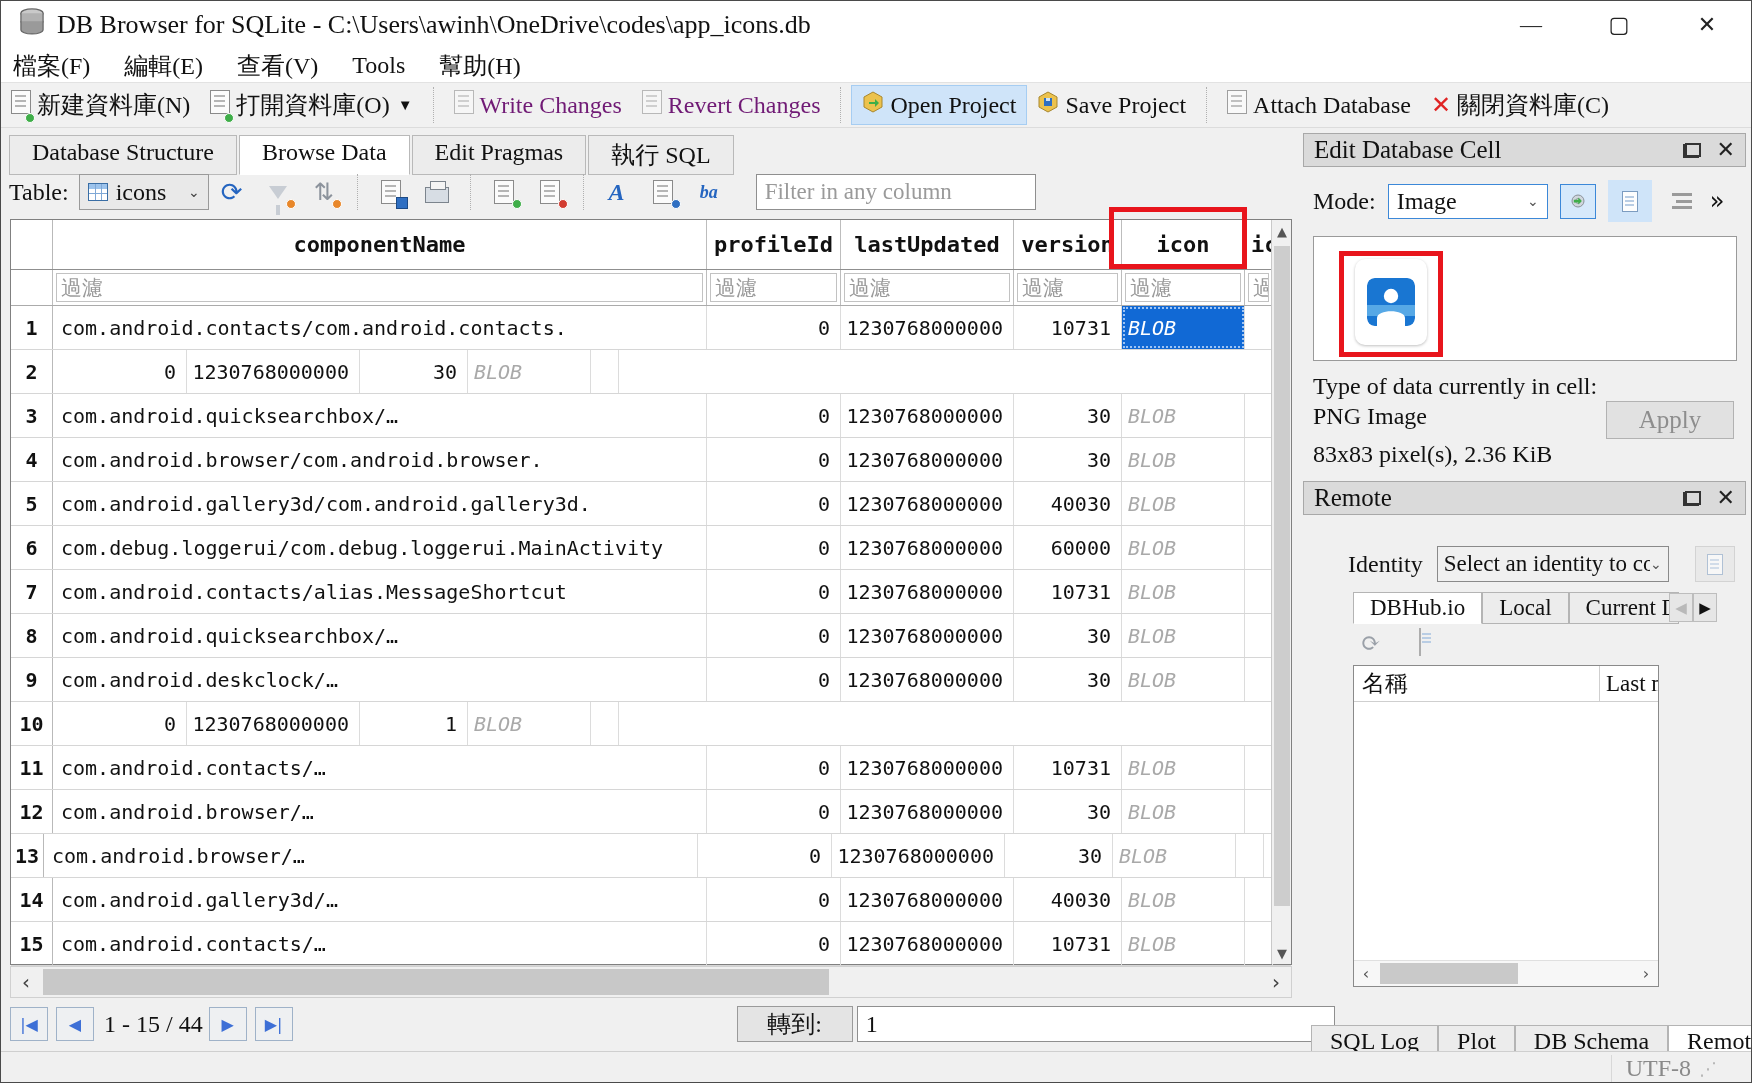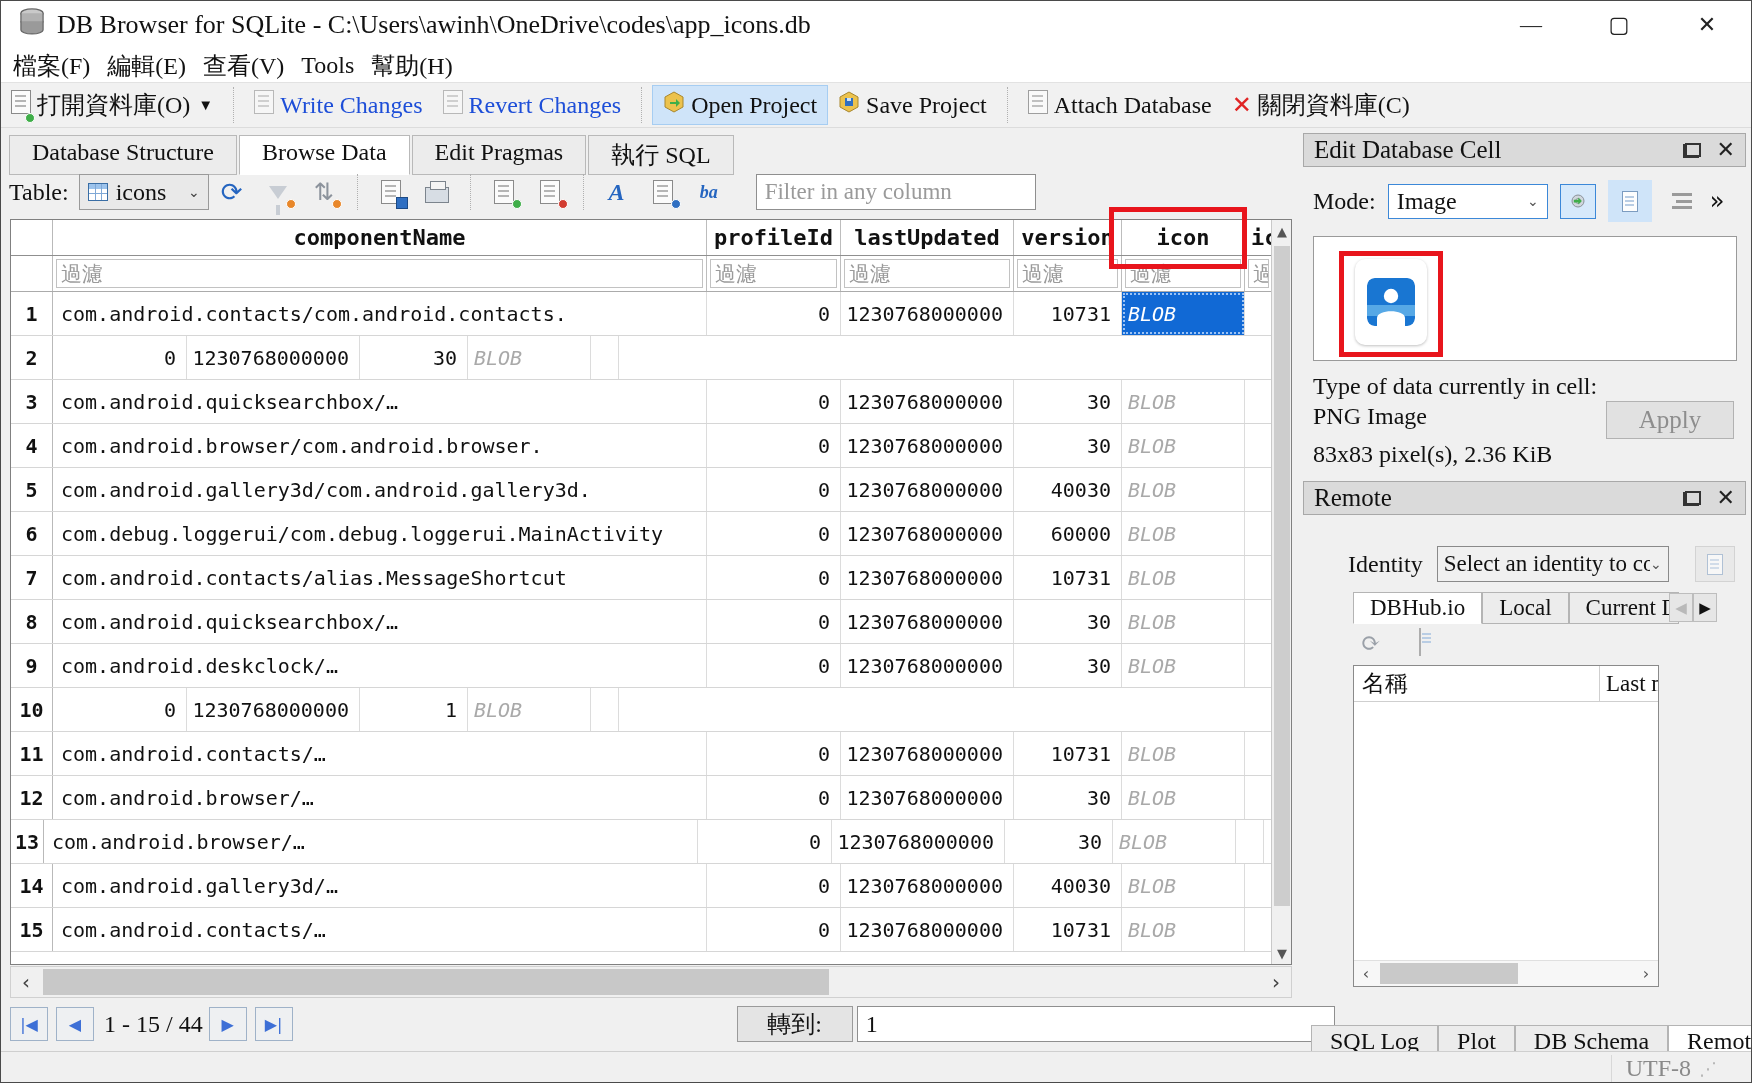--- a/index.html
+++ b/index.html
@@ -7,26 +7,26 @@
   .window{position:relative;width:1752px;height:1083px;background:#f0f0f0;
     border:1px solid #4a4a4a;overflow:hidden;
     font-family:"Liberation Serif","DejaVu Serif",serif;color:#111;text-decoration:underline;}
   
   .titlebar{position:absolute;left:0;top:0;width:100%;height:48px;background:#fff;display:flex;align-items:center;}
   .title-text{font-size:26px;margin-left:10px;white-space:nowrap;}
   .win-controls{position:absolute;right:0;top:0;height:48px;display:flex;}
   .win-btn{width:88px;height:48px;display:flex;align-items:center;justify-content:center;font-size:22px;color:#222;}
   .db-logo{margin-left:16px;}
   
-  .menubar{position:absolute;left:0;top:48px;width:100%;height:33px;background:#fff;display:flex;align-items:center;gap:17px;padding-left:12px;font-size:24px;}
+  .menubar{position:absolute;left:0;top:48px;width:100%;height:33px;background:#fff;display:flex;align-items:center;gap:34px;padding-left:12px;font-size:24px;}
   .menu-item{white-space:nowrap;}
   
   .toolbar{position:absolute;left:0;top:81px;width:100%;height:46px;background:#f1f1f1;border-top:1px solid #e2e2e2;border-bottom:1px solid #dcdcdc;display:flex;align-items:center;font-size:24px;}
   .tbtn{display:flex;align-items:center;gap:6px;padding:5px 10px;white-space:nowrap;}
-  .tbtn.disabled{color:#1d4ed8;}
+  .tbtn.disabled{color:#701a75;}
   .tbtn.hl{background:#cfe4f9;border:1px solid #a6cdf2;}
   .tsep{width:1px;height:36px;border-left:1px dotted #b0b0b0;margin:0 10px;}
   .drop-caret{font-size:15px;color:#111;margin-left:2px;}
   .redx{color:#e02424;font-weight:bold;font-size:24px;font-family:"DejaVu Sans",sans-serif;}
   
   .i-doc{width:20px;height:24px;background:#fbfbfb;border:1px solid #8a8a8a;position:relative;display:inline-block;}
   .i-doc::after{content:"";position:absolute;left:3px;top:4px;width:11px;height:2px;background:#b5b5b5;box-shadow:0 5px 0 #b5b5b5,0 10px 0 #b5b5b5;}
   .badge{position:absolute;width:10px;height:10px;border-radius:50%;right:-4px;bottom:-3px;border:1px solid #fff;}
   .b-green{background:#3fae49;}
   .b-garrow{background:#3fae49;}
@@ -51,21 +51,21 @@
   .gi-sort{color:#8c939c;font-size:24px;font-family:"DejaVu Sans",sans-serif;}
   .i-printer{width:24px;height:16px;background:#d7dde4;border:1px solid #7c848d;position:relative;margin-top:6px;}
   .i-printer::before{content:"";position:absolute;left:4px;top:-7px;width:14px;height:7px;background:#f5f5f5;border:1px solid #7c848d;}
   .i-floppy{position:absolute;width:12px;height:12px;background:#2f6fc2;right:-3px;bottom:-3px;border:1px solid #1c4a86;}
   .i-fontA{color:#2565c0;font-weight:bold;font-size:24px;font-style:italic;}
   .i-ba{color:#2565c0;font-weight:bold;font-size:18px;font-style:italic;}
   .filterbox{margin-left:24px;width:280px;height:36px;border:1px solid #8f8f8f;background:#fff;display:flex;align-items:center;padding:0 8px;color:#9a9a9a;font-size:23px;}
   
   .grid{position:absolute;left:9px;top:218px;width:1282px;height:746px;background:#fff;border:1px solid #808080;font-family:"DejaVu Sans Mono",monospace;}
   .g-row{display:flex;}
-  .hdr{height:36px;border-bottom:1px solid #8f8f8f;}
+  .hdr{height:50px;border-bottom:1px solid #8f8f8f;}
   .hdr .g-cell{font-weight:bold;font-size:22px;display:flex;align-items:center;justify-content:center;border-right:1px solid #bdbdbd;overflow:hidden;}
   .fil{height:36px;border-bottom:1px solid #ababab;}
   .fil .g-cell{border-right:1px solid #bdbdbd;padding:3px;}
   .fil-inner{width:100%;height:100%;border:1px solid #c2c2c2;color:#9a9a9a;font-family:"Liberation Serif",serif;font-size:21px;display:flex;align-items:center;padding:0 4px;overflow:hidden;white-space:nowrap;}
   .dr{height:44px;border-bottom:1px solid #d6d6d6;}
   .dr .g-cell{border-right:1px solid #dcdcdc;display:flex;align-items:center;font-size:20px;white-space:nowrap;overflow:hidden;}
   .c-num{justify-content:center;font-weight:bold;border-right:1px solid #b9b9b9 !important;}
   .c-name{padding-left:8px;}
   .c-r{justify-content:flex-end;padding-right:10px;}
   .c-blob{padding-left:6px;font-style:italic;color:#a9a9a9;}
@@ -161,20 +161,24 @@
   <div class="menubar">
       <span class="menu-item">檔案(F)</span>
       <span class="menu-item">編輯(E)</span>
       <span class="menu-item">查看(V)</span>
       <span class="menu-item">Tools</span>
       <span class="menu-item">幫助(H)</span>
     </div>
 
   <div class="toolbar">
     <div class="tbtn">
+      <span style="position:relative"><span class="i-doc"></span><span class="badge b-green"></span></span>
+      <span>新建資料庫(N)</span>
+    </div>
+    <div class="tbtn">
       <span style="position:relative"><span class="i-doc"></span><span class="badge b-garrow"></span></span>
       <span>打開資料庫(O)</span>
         <span class="drop-caret">▼</span>
     </div>
     <div class="tsep"></div>
     <div class="tbtn disabled">
       <span style="position:relative;opacity:.55"><span class="i-doc"></span></span>
       <span>Write Changes</span>
     </div>
     <div class="tbtn disabled">

